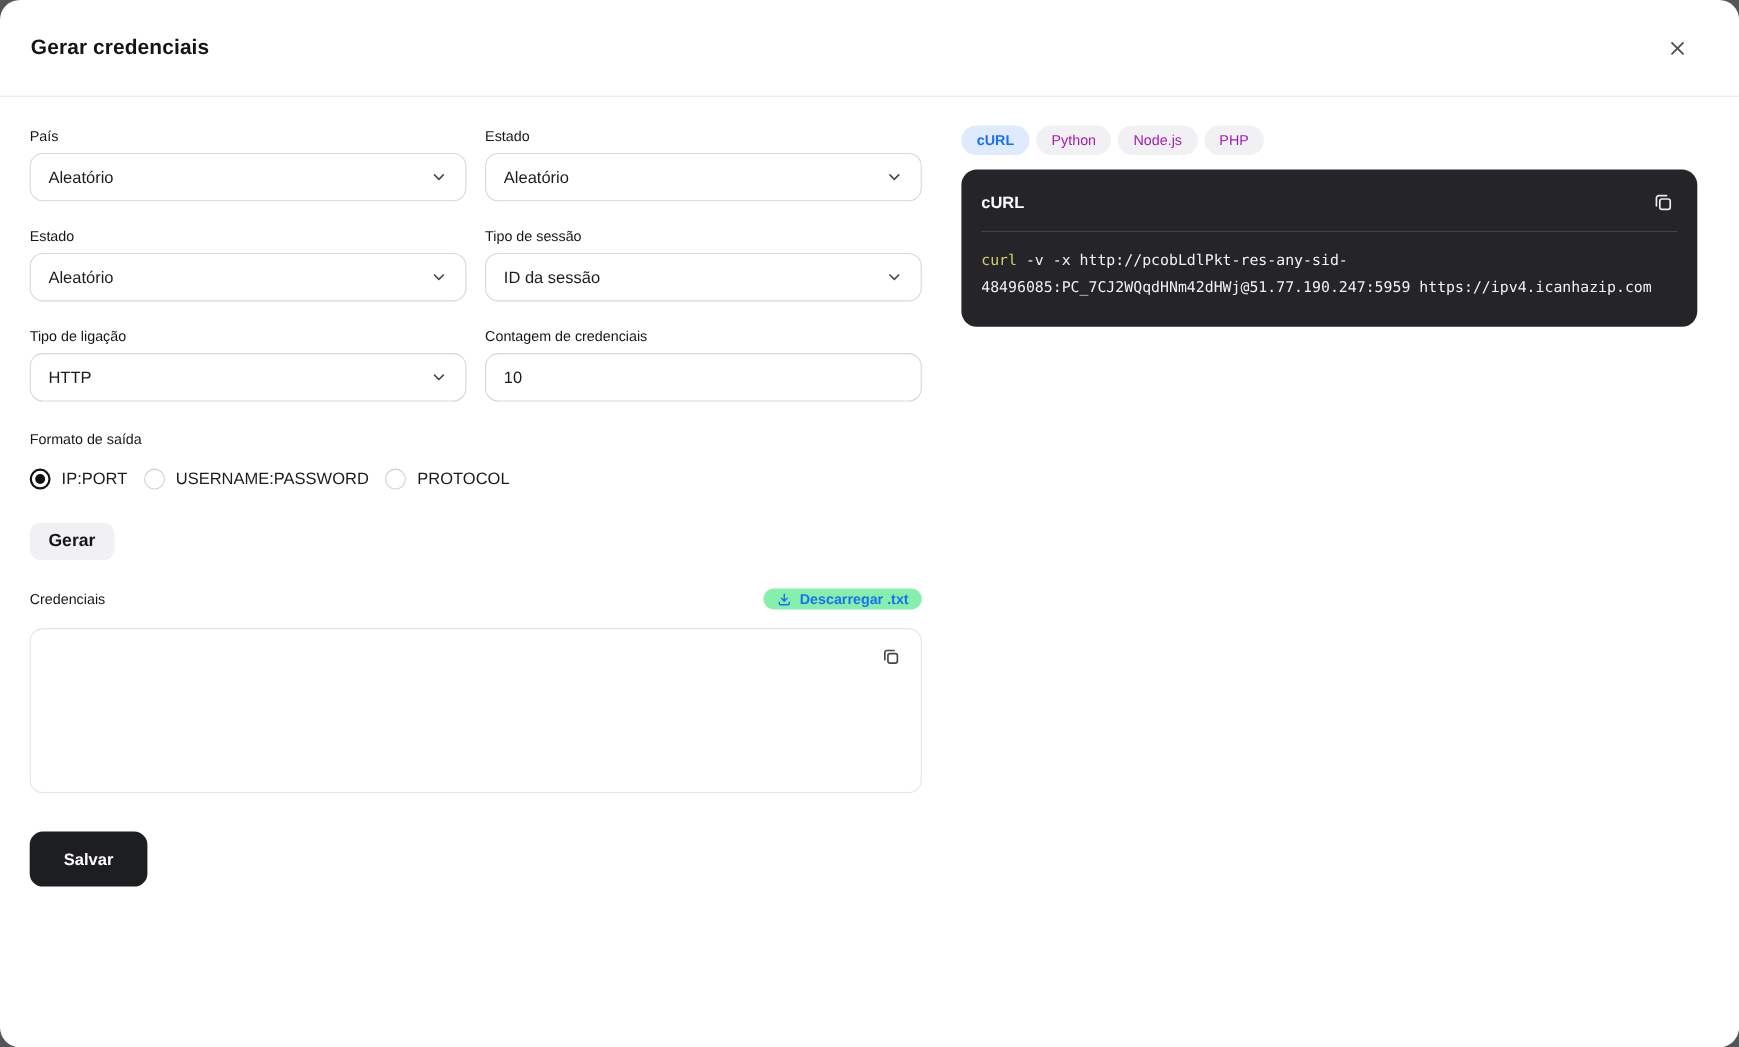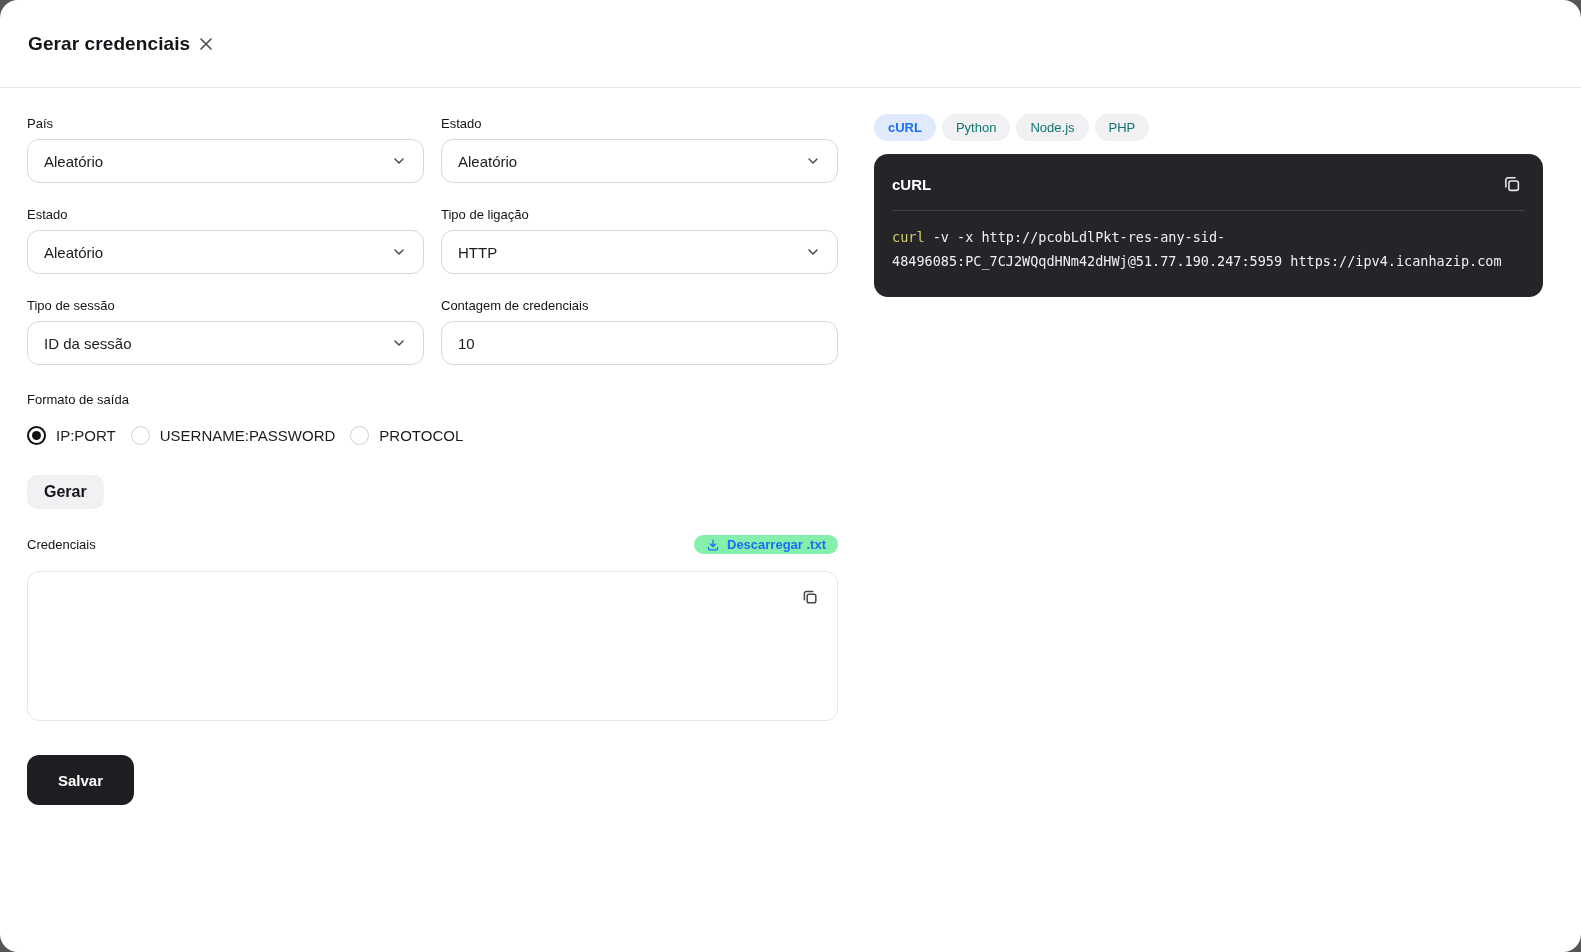--- a/index.html
+++ b/index.html
@@ -11,21 +11,21 @@
   .modal {
     position: absolute; inset: 0;
     background: #ffffff;
     border-radius: 18px;
     overflow: hidden;
     display: flex; flex-direction: column;
   }
   
   .modal-header {
     height: 88px; flex: 0 0 auto;
-    display: flex; align-items: center; 
+    display: flex; align-items: center; justify-content: space-between;
     padding: 0 40px 0 28px;
     border-bottom: 1px solid #e8e9eb;
   }
   .modal-title { font-size: 19px; font-weight: 600; color: #141519; letter-spacing: .1px; }
   .close-btn { background: none; border: none; cursor: pointer; padding: 6px; display: flex; }
   
   .content { flex: 1; display: flex; padding: 28px 38px 0 27px; gap: 36px; }
   .left-col { width: 811px; flex: 0 0 811px; }
   .right-col { width: 669px; flex: 0 0 669px; }
   
@@ -103,21 +103,21 @@
     height: 50px; min-width: 107px; padding: 0 28px;
     font-family: "Liberation Sans", sans-serif;
     font-size: 15px; font-weight: 700; color: #ffffff;
     cursor: pointer;
   }
   
   .tabs-row { display: flex; gap: 6px; margin-top: -2px; }
   .tab-pill {
     border: none; border-radius: 999px;
     height: 27px; padding: 0 14px;
-    background: #f1f1f3; color: #0f766e;
+    background: #f1f1f3; color: #a21caf;
     font-family: "Liberation Sans", sans-serif;
     font-size: 13px; font-weight: 500;
     cursor: pointer;
   }
   .tab-pill.active { background: #dfeafc; color: #1a6ff5; font-weight: 600; }
   .code-block {
     margin-top: 13px;
     background: #242429; border-radius: 14px;
     color: #f1f1f2;
   }
@@ -182,33 +182,33 @@
           <div class="field-label">Estado</div>
           <div class="select-box">
             <span>Aleatório</span>
             <svg width="16" height="16" viewBox="0 0 16 16">
               <path d="M4 6l4 4 4-4" fill="none" stroke="#4a4b51" stroke-width="1.5" stroke-linecap="round" stroke-linejoin="round"></path>
             </svg>
           </div>
         </div>
 
         <div>
+          <div class="field-label">Tipo de sessão</div>
+          <div class="select-box">
+            <span>ID da sessão</span>
+            <svg width="16" height="16" viewBox="0 0 16 16">
+              <path d="M4 6l4 4 4-4" fill="none" stroke="#4a4b51" stroke-width="1.5" stroke-linecap="round" stroke-linejoin="round"></path>
+            </svg>
+          </div>
+        </div>
+
+        <div>
           <div class="field-label">Tipo de ligação</div>
           <div class="select-box">
             <span>HTTP</span>
-            <svg width="16" height="16" viewBox="0 0 16 16">
-              <path d="M4 6l4 4 4-4" fill="none" stroke="#4a4b51" stroke-width="1.5" stroke-linecap="round" stroke-linejoin="round"></path>
-            </svg>
-          </div>
-        </div>
-
-        <div>
-          <div class="field-label">Tipo de sessão</div>
-          <div class="select-box">
-            <span>ID da sessão</span>
             <svg width="16" height="16" viewBox="0 0 16 16">
               <path d="M4 6l4 4 4-4" fill="none" stroke="#4a4b51" stroke-width="1.5" stroke-linecap="round" stroke-linejoin="round"></path>
             </svg>
           </div>
         </div>
 
         <div>
           <div class="field-label">Contagem de credenciais</div>
           <input class="text-box" value="10" style="">
         </div>

